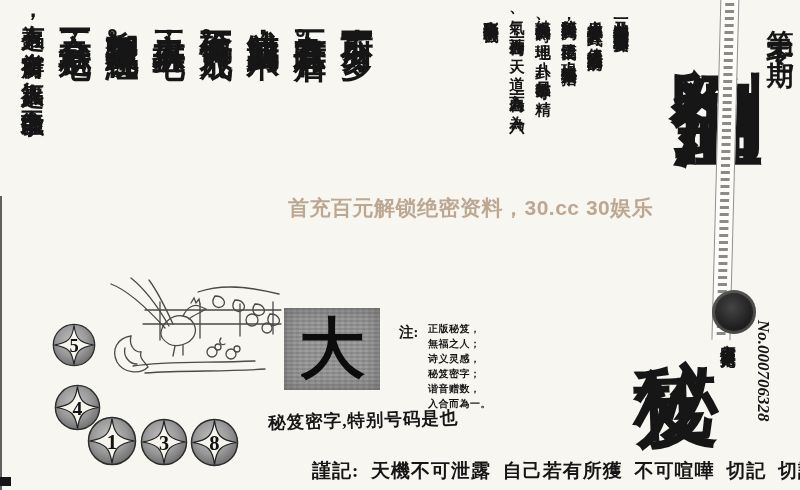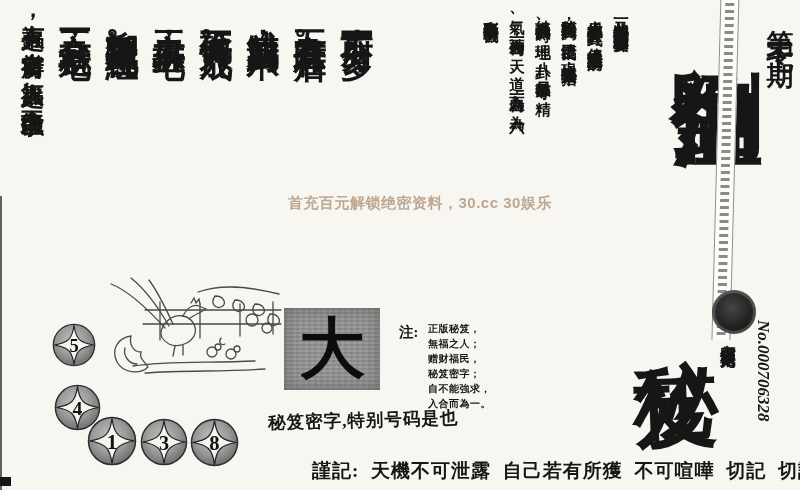--- a/index.html
+++ b/index.html
@@ -77,21 +77,21 @@
   }
   
   .blessing{
     left:12px;top:6px;width:38px;height:478px;
     font-size:23px;line-height:38px;letter-spacing:1px;font-weight:600;
     transform:rotate(.4deg);
   }
   
   .watermark{
     left:288px;top:194px;width:380px;height:26px;
-    font-size:15px;font-weight:700;letter-spacing:.5px;
+    font-size:21px;font-weight:700;letter-spacing:.5px;
     color:rgba(168,142,115,.75);
     font-family:"Liberation Sans","DejaVu Sans",sans-serif;
     z-index:5;white-space:nowrap;
   }
   
   .bigchar-box{
     left:284px;top:308px;width:96px;height:82px;
     background:#9e9e9e;
     background-image:repeating-linear-gradient(0deg, rgba(0,0,0,.10) 0 2px, transparent 2px 4px),
                      repeating-linear-gradient(90deg, rgba(0,0,0,.06) 0 3px, transparent 3px 6px);
@@ -232,23 +232,23 @@
   </svg>
 
   <div class="abs bigchar-box">
     <span class="bigchar">大</span>
   </div>
 
   <div class="abs note-label">注:</div>
   <div class="abs note-lines">
     <div>正版秘笈，</div>
     <div>無福之人；</div>
-    <div>赠财福民，</div>
+    <div>诗义灵感，</div>
     <div>秘笈密字；</div>
-    <div>自不能強求，</div>
+    <div>谐音赠数，</div>
     <div>入合而為一。</div>
   </div>
 
   <div class="abs hand-note">秘笈密字,特别号码是也</div>
 
   <div class="abs watermark">首充百元解锁绝密资料，30.cc 30娱乐</div>
 
   <div class="abs footer">謹記: 天機不可泄露 自己若有所獲 不可喧嘩 切記 切記</div>
 
   <div class="abs edge-line"></div>

